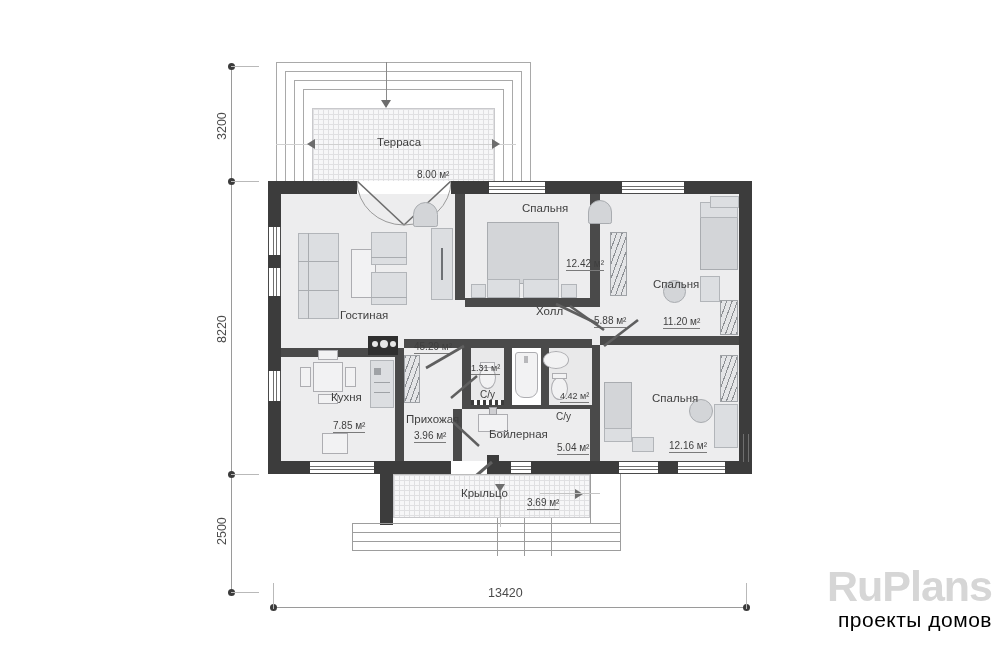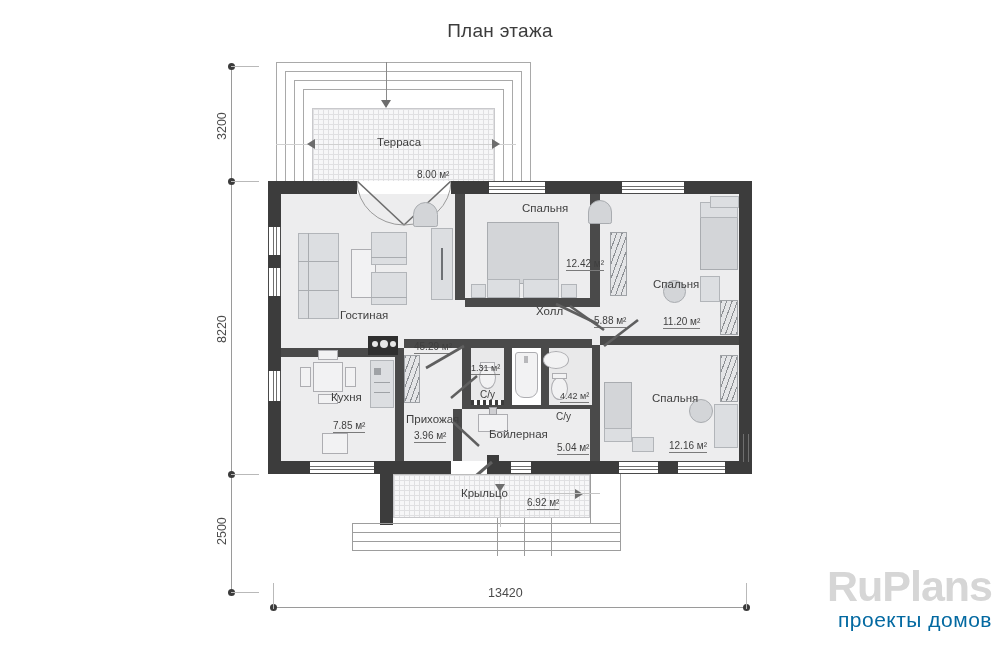--- a/index.html
+++ b/index.html
@@ -87,28 +87,27 @@
 
   
   .rm-name{font-size:11.5px;color:#3f3f3f;white-space:nowrap;}
   .rm-area{font-size:10px;color:#3f3f3f;white-space:nowrap;border-bottom:1px solid #7a7a7a;padding-bottom:1px;}
   .rm-name.sm{font-size:10px;margin-top:40px;}
   .rm-area.sm{font-size:9px;}
 
   
   #watermark{right:8px;bottom:14px;text-align:right;user-select:none;}
   #wm-main{font-size:43px;font-weight:bold;color:#d6d6d6;line-height:1;letter-spacing:-1px;}
-  #wm-sub{font-size:21px;color:#0369a1;line-height:1.15;letter-spacing:.5px;}
+  #wm-sub{font-size:21px;color:#000000;line-height:1.15;letter-spacing:.5px;}
 </style>
 </head>
 <body>
 
 <div class="canvas">
 
-  <div class="abs" id="page-title">План этажа</div>
 
   <div class="abs dim-line-v" style="left:231px;top:66px;height:526px;"></div>
 
   <div class="abs dim-dot" style="left:231px;top:66px;"></div>
   <div class="abs dim-dot" style="left:231px;top:181px;"></div>
   <div class="abs dim-dot" style="left:231px;top:474px;"></div>
   <div class="abs dim-dot" style="left:231px;top:592px;"></div>
 
   <div class="abs dim-tick-h" style="left:231px;top:66px;width:28px;"></div>
   <div class="abs dim-tick-h" style="left:231px;top:181px;width:28px;"></div>
@@ -376,21 +375,21 @@
     <div class="abs deckline-v" style="left:497px;top:518px;height:38px;"></div>
     <div class="abs deckline-v" style="left:524px;top:518px;height:38px;"></div>
     <div class="abs deckline-v" style="left:551px;top:518px;height:38px;"></div>
 
     <div class="abs dim-tick-v" style="left:500px;top:493px;height:34px;background:#c4c4c4;"></div>
     <div class="abs" style="left:495px;top:484px;width:0;height:0;border-left:5px solid transparent;border-right:5px solid transparent;border-top:8px solid #6d6d6d;"></div>
     <div class="abs" style="left:575px;top:489px;width:0;height:0;border-top:5px solid transparent;border-bottom:5px solid transparent;border-left:8px solid #6d6d6d;"></div>
     <div class="abs dim-tick-h" style="left:540px;top:493px;width:60px;background:#c4c4c4;"></div>
 
     <div class="abs rm-name" style="left:461px;top:487px;">Крыльцо</div>
-    <div class="abs rm-area" style="left:527px;top:497px;">6.92 м²</div>
+    <div class="abs rm-area" style="left:527px;top:497px;">3.69 м²</div>
   </div>
 
   <div class="abs" id="watermark">
     <div id="wm-main">RuPlans</div>
     <div id="wm-sub">проекты домов</div>
   </div>
 
 </div>
 
 </body></html>

